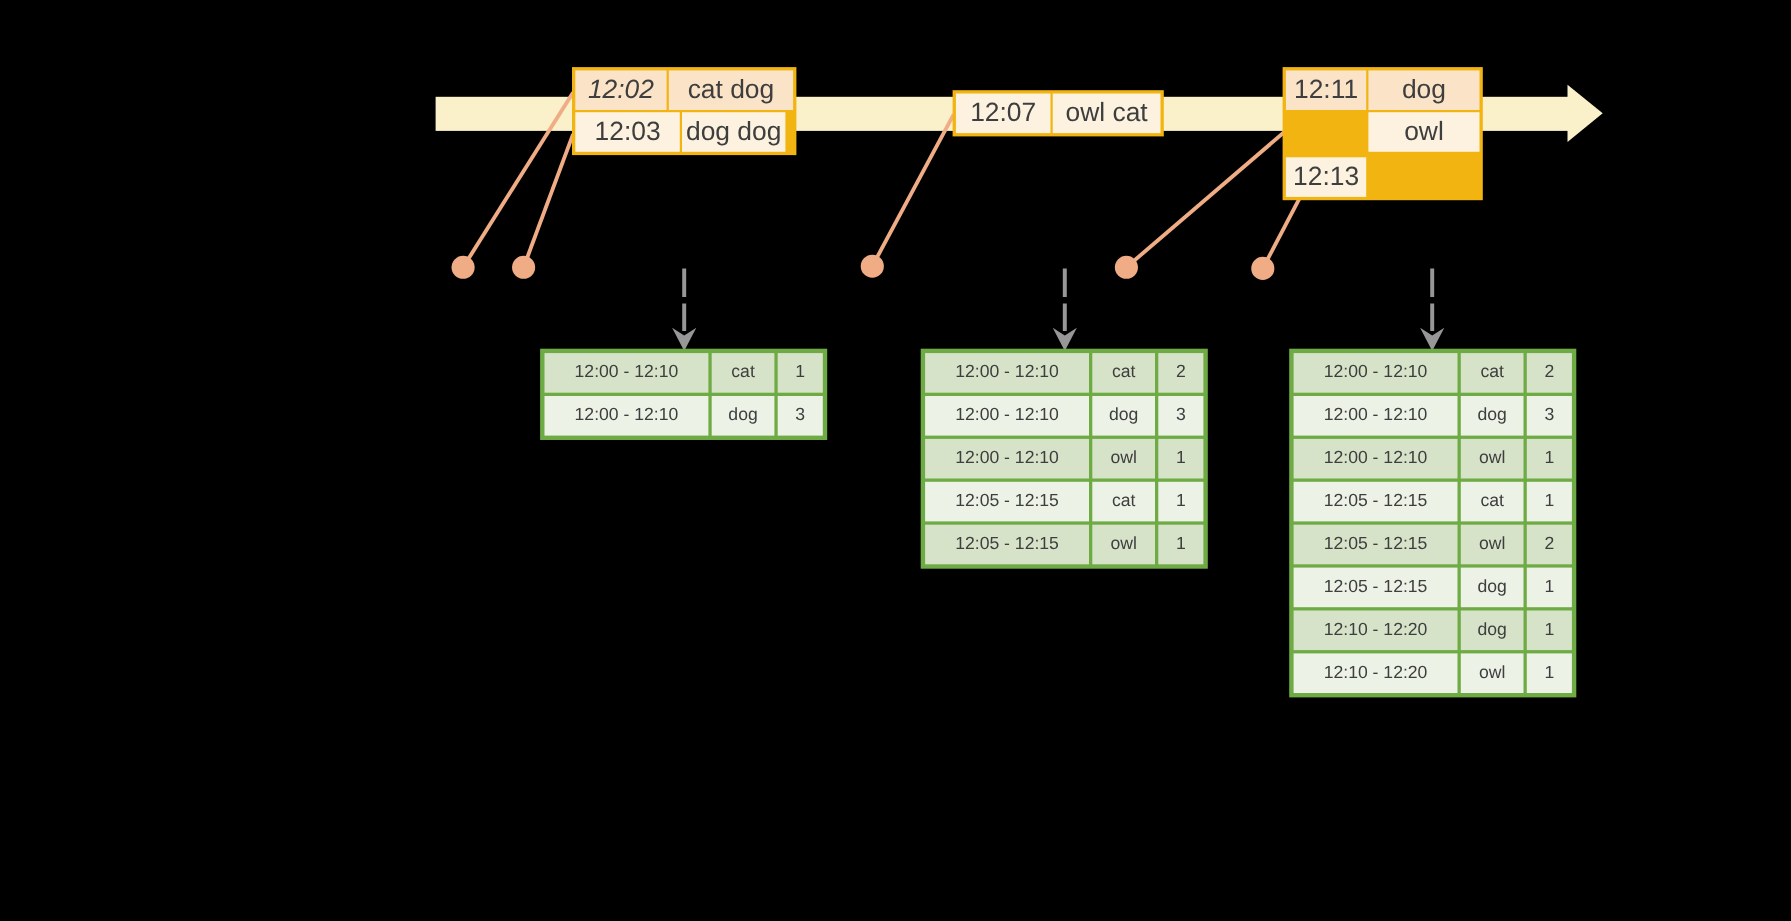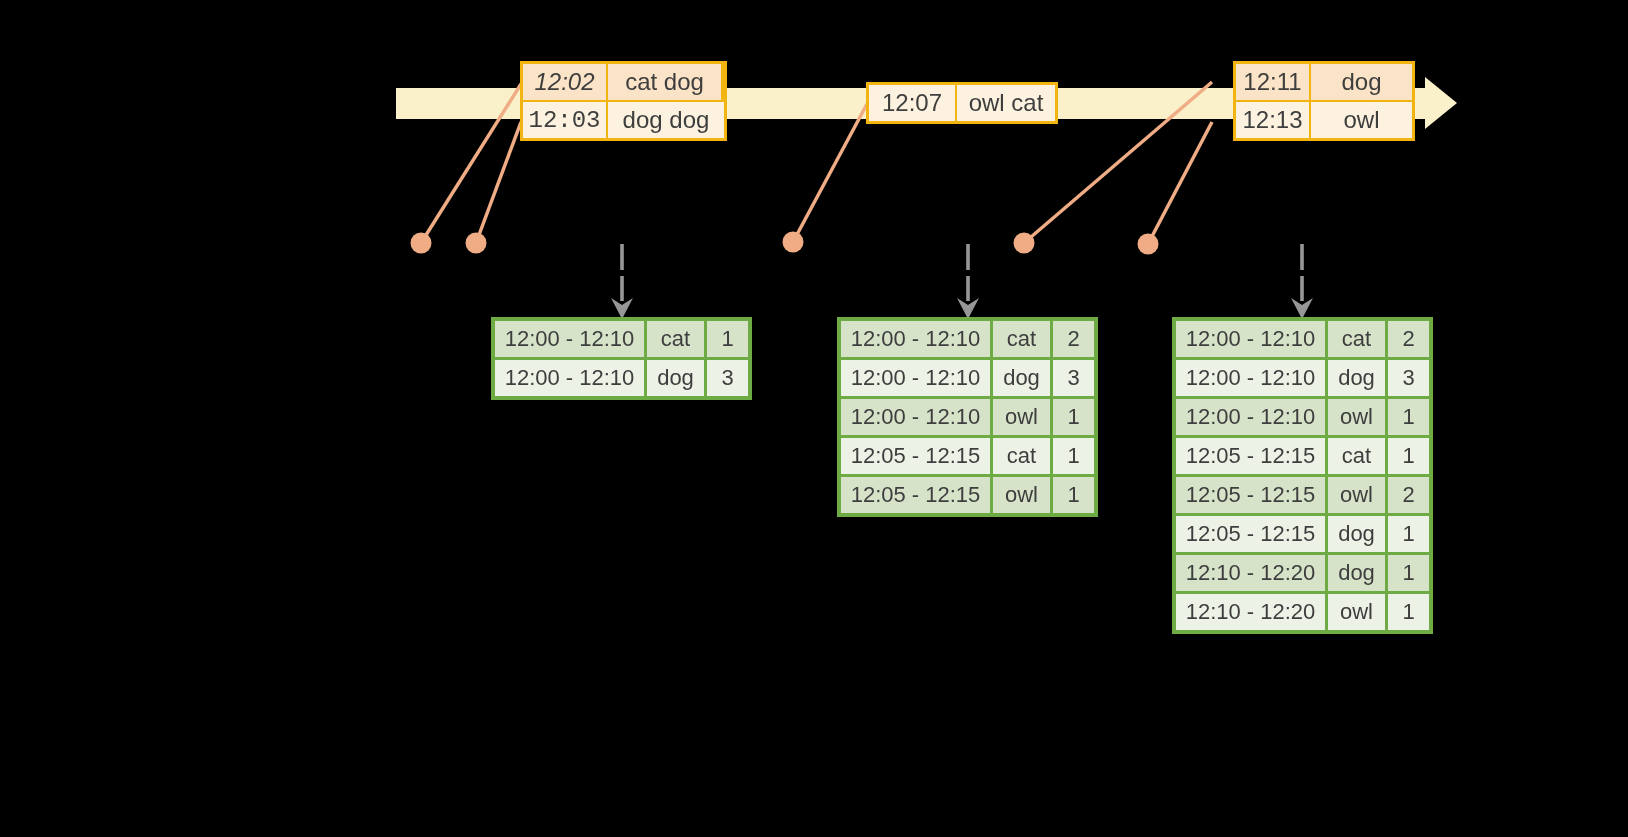--- a/index.html
+++ b/index.html
@@ -27,21 +27,21 @@
   
   .gtable{
     position:absolute;
     background:var(--green);
     display:flex;flex-direction:column;gap:3px;padding:4px;
     box-sizing:border-box;
   }
   .gtable .trow{display:flex;gap:3px;}
   .gtable .tcell{
     height:36px;display:flex;align-items:center;justify-content:center;
-    font-size:22px;color:var(--text);
+    font-size:16px;color:var(--text);
   }
   .gtable .trow:nth-child(odd) .tcell{background:var(--cellDark);}
   .gtable .trow:nth-child(even) .tcell{background:var(--cellLight);}
 </style>
 </head>
 <body>
 
 <div class="stage" style="--gold: #F2B411; --peach: #FAE3C6; --cream: #FCF2DF; --band: #FAF0CA; --salmon: #F0AD85; --green: #6FAB44; --cellDark: #D6E3C9; --cellLight: #EDF2E7; --gray: #979797; --text: #3E3E3E;">
 
   <svg class="overlay" viewBox="0 0 1628 837">
@@ -76,39 +76,39 @@
       <path d="M1291,298 L1302,319 L1313,298 L1302,305 Z" fill="#979797"></path>
     </g>
   </svg>
 
   <div class="etable" style="left:520px;top:61px;">
       <div class="trow peach">
         <div class="tcell" style="width: 83px; font-style: italic;">12:02</div>
         <div class="tcell" style="width: 113px;">cat dog</div>
       </div>
       <div class="trow cream">
-        <div class="tcell" style="width: 83px; font-family: Liberation Mono, monospace;">12:03</div>
-        <div class="tcell" style="width: 116px;">dog dog</div>
+        <div class="tcell" style="width: 95px;">12:03</div>
+        <div class="tcell" style="width: 94px;">dog dog</div>
       </div>
     </div>
 
   <div class="etable" style="left:866px;top:82px;">
       <div class="trow cream">
         <div class="tcell" style="width: 86px;">12:07</div>
         <div class="tcell" style="width: 98px;">owl cat</div>
       </div>
     </div>
 
-  <div class="etable" style="left:1233px;top:61px;">
+  <div class="etable" style="left:1166px;top:61px;">
       <div class="trow peach">
         <div class="tcell" style="width: 73px;">12:11</div>
         <div class="tcell" style="width: 101px;">dog</div>
       </div>
       <div class="trow cream">
-        <div class="tcell" style="width: 73px;">12:13</div>
+        <div class="tcell" style="width: 73px; margin-top: 41px;">12:13</div>
         <div class="tcell" style="width: 101px;">owl</div>
       </div>
     </div>
 
   <div class="gtable" style="left:491px;top:317px;">
       <div class="trow">
         <div class="tcell" style="width: 149px;">12:00 - 12:10</div>
         <div class="tcell" style="width: 57px;">cat</div>
         <div class="tcell" style="width: 41px;">1</div>
       </div>

